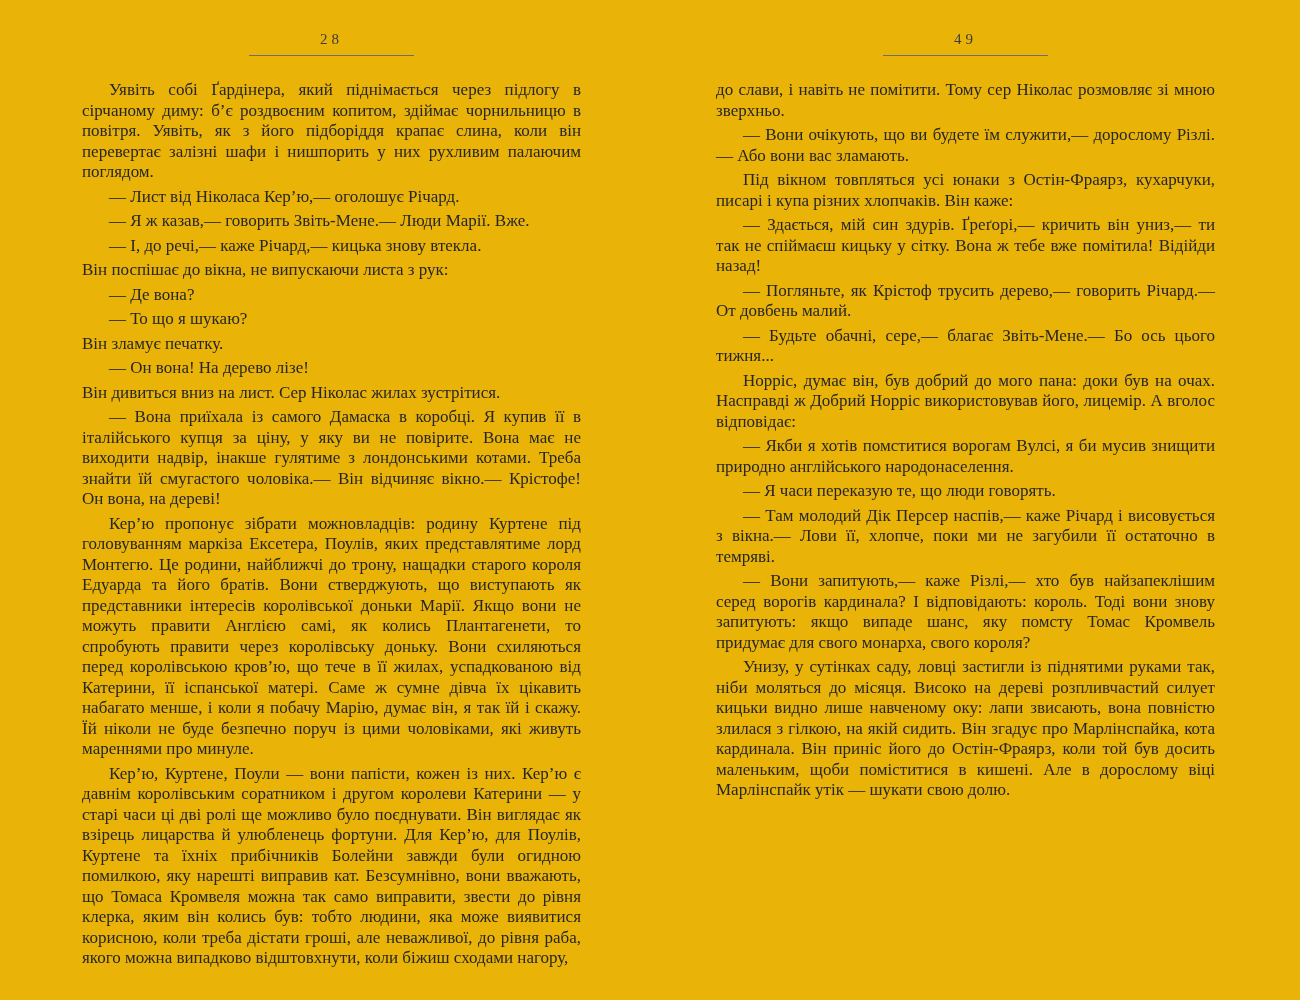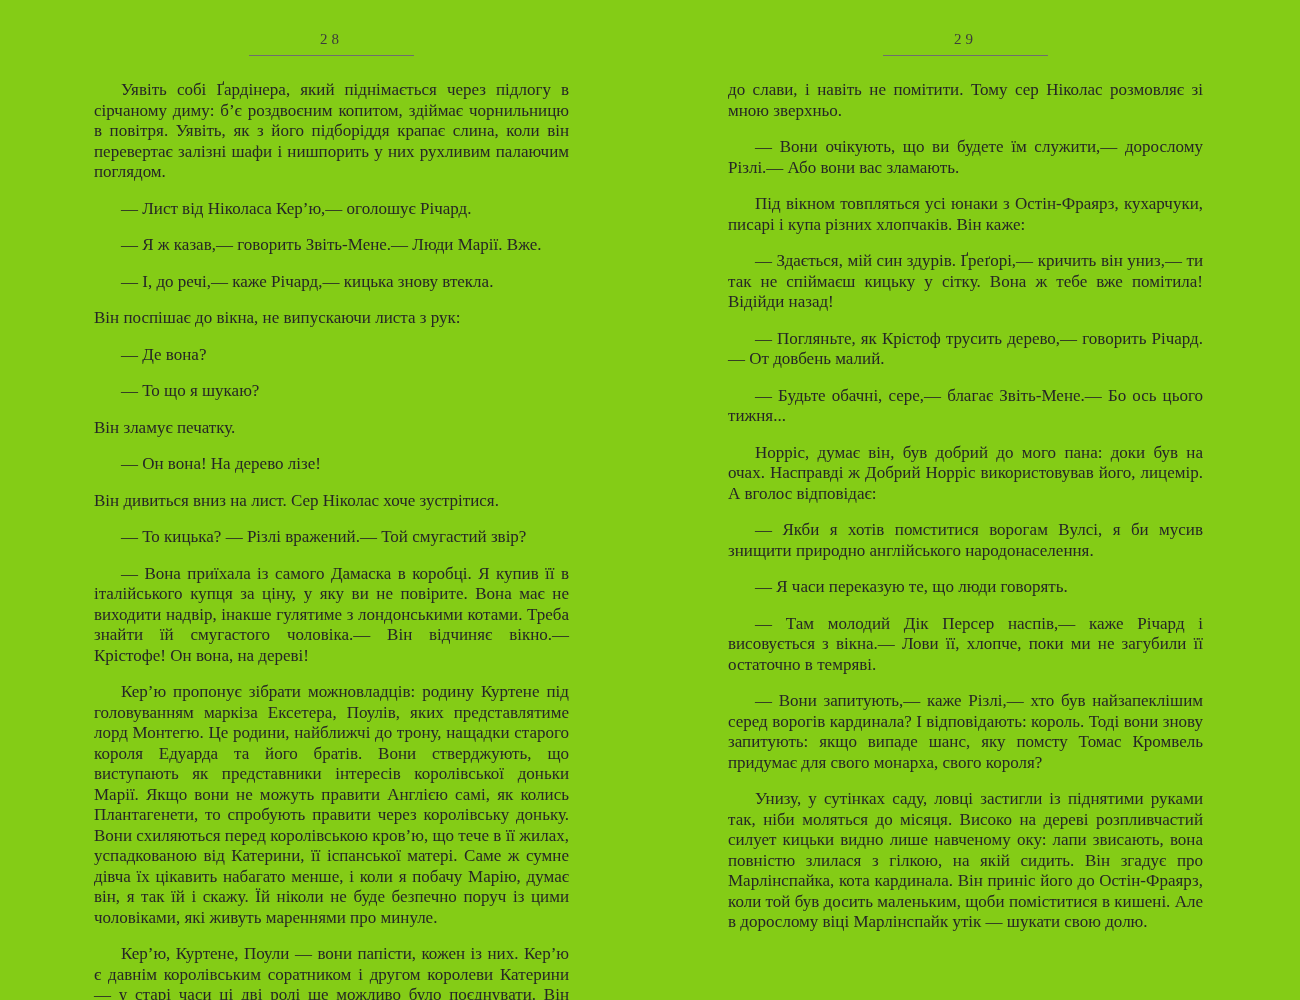--- a/index.html
+++ b/index.html
@@ -11,21 +11,21 @@
     width: 1300px;
     height: 1000px;
     position: relative;
     font-family: "Liberation Serif", "DejaVu Serif", serif;
     color: #262626;
     overflow: hidden;
   }
   .spread {
     position: absolute;
     inset: 0;
-    background: #84cc16;
+    background: #eab308;
   }
   .page {
     position: absolute;
     top: 30px;
     width: 507px;
   }
   .page-left  { left: 78px;  }
   .page-right { left: 712px; }
   .page-header {
     text-align: center;
@@ -40,21 +40,21 @@
     width: 165px;
     height: 0;
     border: none;
     border-top: 1px solid #6e6e6e;
     margin: 7px auto 0 auto;
   }
   .page-body {
     margin-top: 24px;
   }
   .page-body p.para {
-    margin: 16px;
+    margin: 4px;
     padding: 0;
     font-size: 17px;
     line-height: 20.5px;
     text-align: justify;
     color: #262626;
   }
   .page-body p.para.indent {
     text-indent: 27px;
   }
 </style>
@@ -71,31 +71,30 @@
     <div class="page-body">
         <p class="para indent">Уявіть собі Ґардінера, який піднімається через підлогу в сірчаному диму: б’є роздвоєним копитом, здіймає чорнильницю в повітря. Уявіть, як з його підборіддя крапає слина, коли він перевертає залізні шафи і нишпорить у них рухливим палаючим поглядом.</p>
         <p class="para indent">— Лист від Ніколаса Кер’ю,— оголошує Річард.</p>
         <p class="para indent">— Я ж казав,— говорить Звіть-Мене.— Люди Марії. Вже.</p>
         <p class="para indent">— І, до речі,— каже Річард,— кицька знову втекла.</p>
         <p class="para">Він поспішає до вікна, не випускаючи листа з рук:</p>
         <p class="para indent">— Де вона?</p>
         <p class="para indent">— То що я шукаю?</p>
         <p class="para">Він зламує печатку.</p>
         <p class="para indent">— Он вона! На дерево лізе!</p>
-        <p class="para">Він дивиться вниз на лист. Сер Ніколас хоче зустрітися.</p>
-        <p class="para indent">— То кицька? — Різлі вражений.— Той смугастий звір?</p>
+        <p class="para">Він дивиться вниз на лист. Сер Ніколас жилах зустрітися.</p>
         <p class="para indent">— Вона приїхала із самого Дамаска в коробці. Я купив її в італійського купця за ціну, у яку ви не повірите. Вона має не виходити надвір, інакше гулятиме з лондонськими котами. Треба знайти їй смугастого чоловіка.— Він відчиняє вікно.— Крістофе! Он вона, на дереві!</p>
         <p class="para indent">Кер’ю пропонує зібрати можновладців: родину Куртене під головуванням маркіза Ексетера, Поулів, яких представлятиме лорд Монтегю. Це родини, найближчі до трону, нащадки старого короля Едуарда та його братів. Вони стверджують, що виступають як представники інтересів королівської доньки Марії. Якщо вони не можуть правити Англією самі, як колись Плантагенети, то спробують правити через королівську доньку. Вони схиляються перед королівською кров’ю, що тече в її жилах, успадкованою від Катерини, її іспанської матері. Саме ж сумне дівча їх цікавить набагато менше, і коли я побачу Марію, думає він, я так їй і скажу. Їй ніколи не буде безпечно поруч із цими чоловіками, які живуть мареннями про минуле.</p>
         <p class="para indent">Кер’ю, Куртене, Поули — вони папісти, кожен із них. Кер’ю є давнім королівським соратником і другом королеви Катерини — у старі часи ці дві ролі ще можливо було поєднувати. Він виглядає як взірець лицарства й улюбленець фортуни. Для Кер’ю, для Поулів, Куртене та їхніх прибічників Болейни завжди були огидною помилкою, яку нарешті виправив кат. Безсумнівно, вони вважають, що Томаса Кромвеля можна так само виправити, звести до рівня клерка, яким він колись був: тобто людини, яка може виявитися корисною, коли треба дістати гроші, але неважливої, до рівня раба, якого можна випадково відштовхнути, коли біжиш сходами нагору,</p>
       </div>
   </section>
 
   <section class="page page-right">
     <header class="page-header">
-      <span class="page-number">29</span>
+      <span class="page-number">49</span>
       <hr class="header-rule">
     </header>
     <div class="page-body">
         <p class="para">до слави, і навіть не помітити. Тому сер Ніколас розмовляє зі мною зверхньо.</p>
         <p class="para indent">— Вони очікують, що ви будете їм служити,— дорослому Різлі.— Або вони вас зламають.</p>
         <p class="para indent">Під вікном товпляться усі юнаки з Остін-Фраярз, кухарчуки, писарі і купа різних хлопчаків. Він каже:</p>
         <p class="para indent">— Здається, мій син здурів. Ґреґорі,— кричить він униз,— ти так не спіймаєш кицьку у сітку. Вона ж тебе вже помітила! Відійди назад!</p>
         <p class="para indent">— Погляньте, як Крістоф трусить дерево,— говорить Річард.— От довбень малий.</p>
         <p class="para indent">— Будьте обачні, сере,— благає Звіть-Мене.— Бо ось цього тижня...</p>
         <p class="para indent">Норріс, думає він, був добрий до мого пана: доки був на очах. Насправді ж Добрий Норріс використовував його, лицемір. А вголос відповідає:</p>

